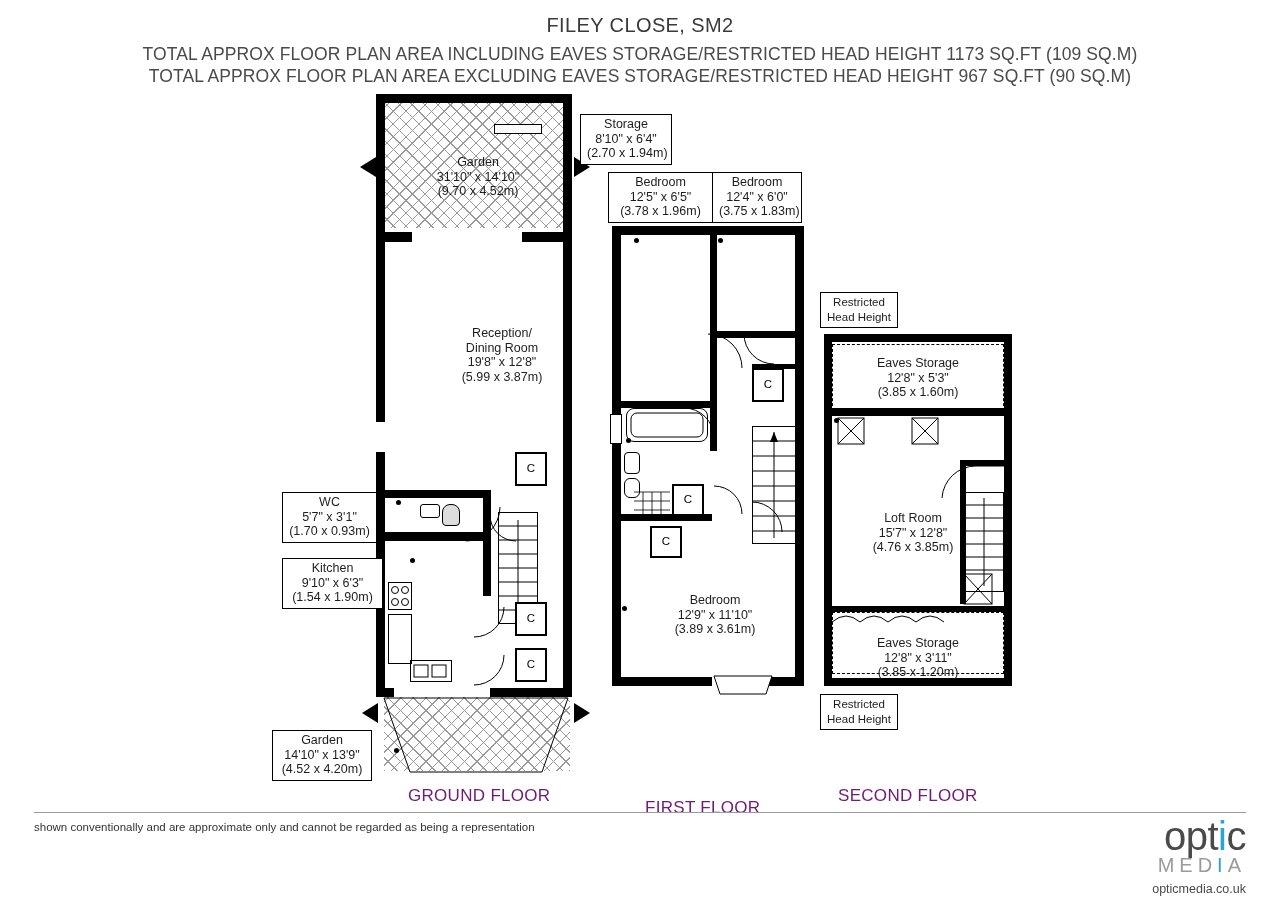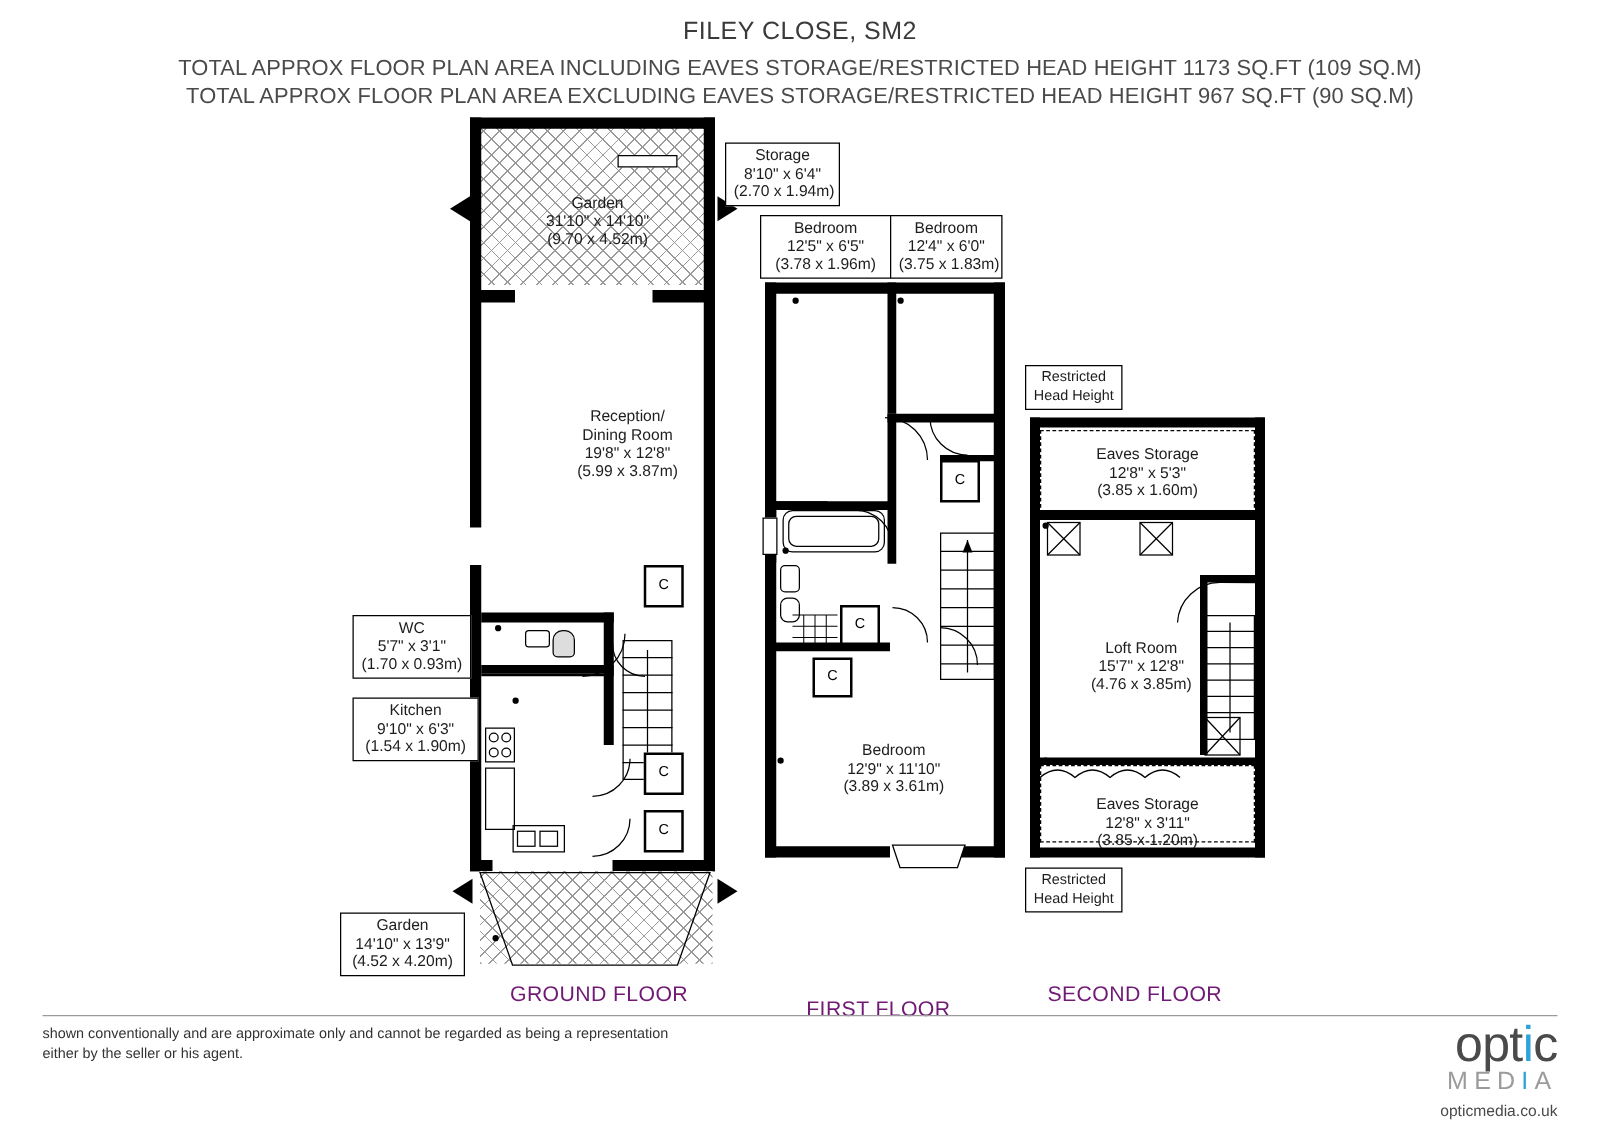--- a/index.html
+++ b/index.html
@@ -435,20 +435,19 @@
   <span class="nm">Head Height</span>
 </div>
 
 <div class="abs floor-caption" style="left:408px; top:786px;">GROUND FLOOR</div>
 <div class="abs floor-caption" style="left:645px; top:786px;margin-top:12px;">FIRST FLOOR</div>
 <div class="abs floor-caption" style="left:838px; top:786px;">SECOND FLOOR</div>
 
 <div class="abs" id="footer-rule"></div>
 <div class="abs" id="disclaimer">
   <div>shown conventionally and are approximate only and cannot be regarded as being a representation</div>
-  <div>either by the seller or his agent.</div>
 </div>
 
 <div class="abs" id="logo">
   <div class="optic">opt<span class="dot-i">i</span>c</div>
   <div class="media">MED<span class="a">I</span>A</div>
   <div class="url">opticmedia.co.uk</div>
 </div>
 
 </body></html>

